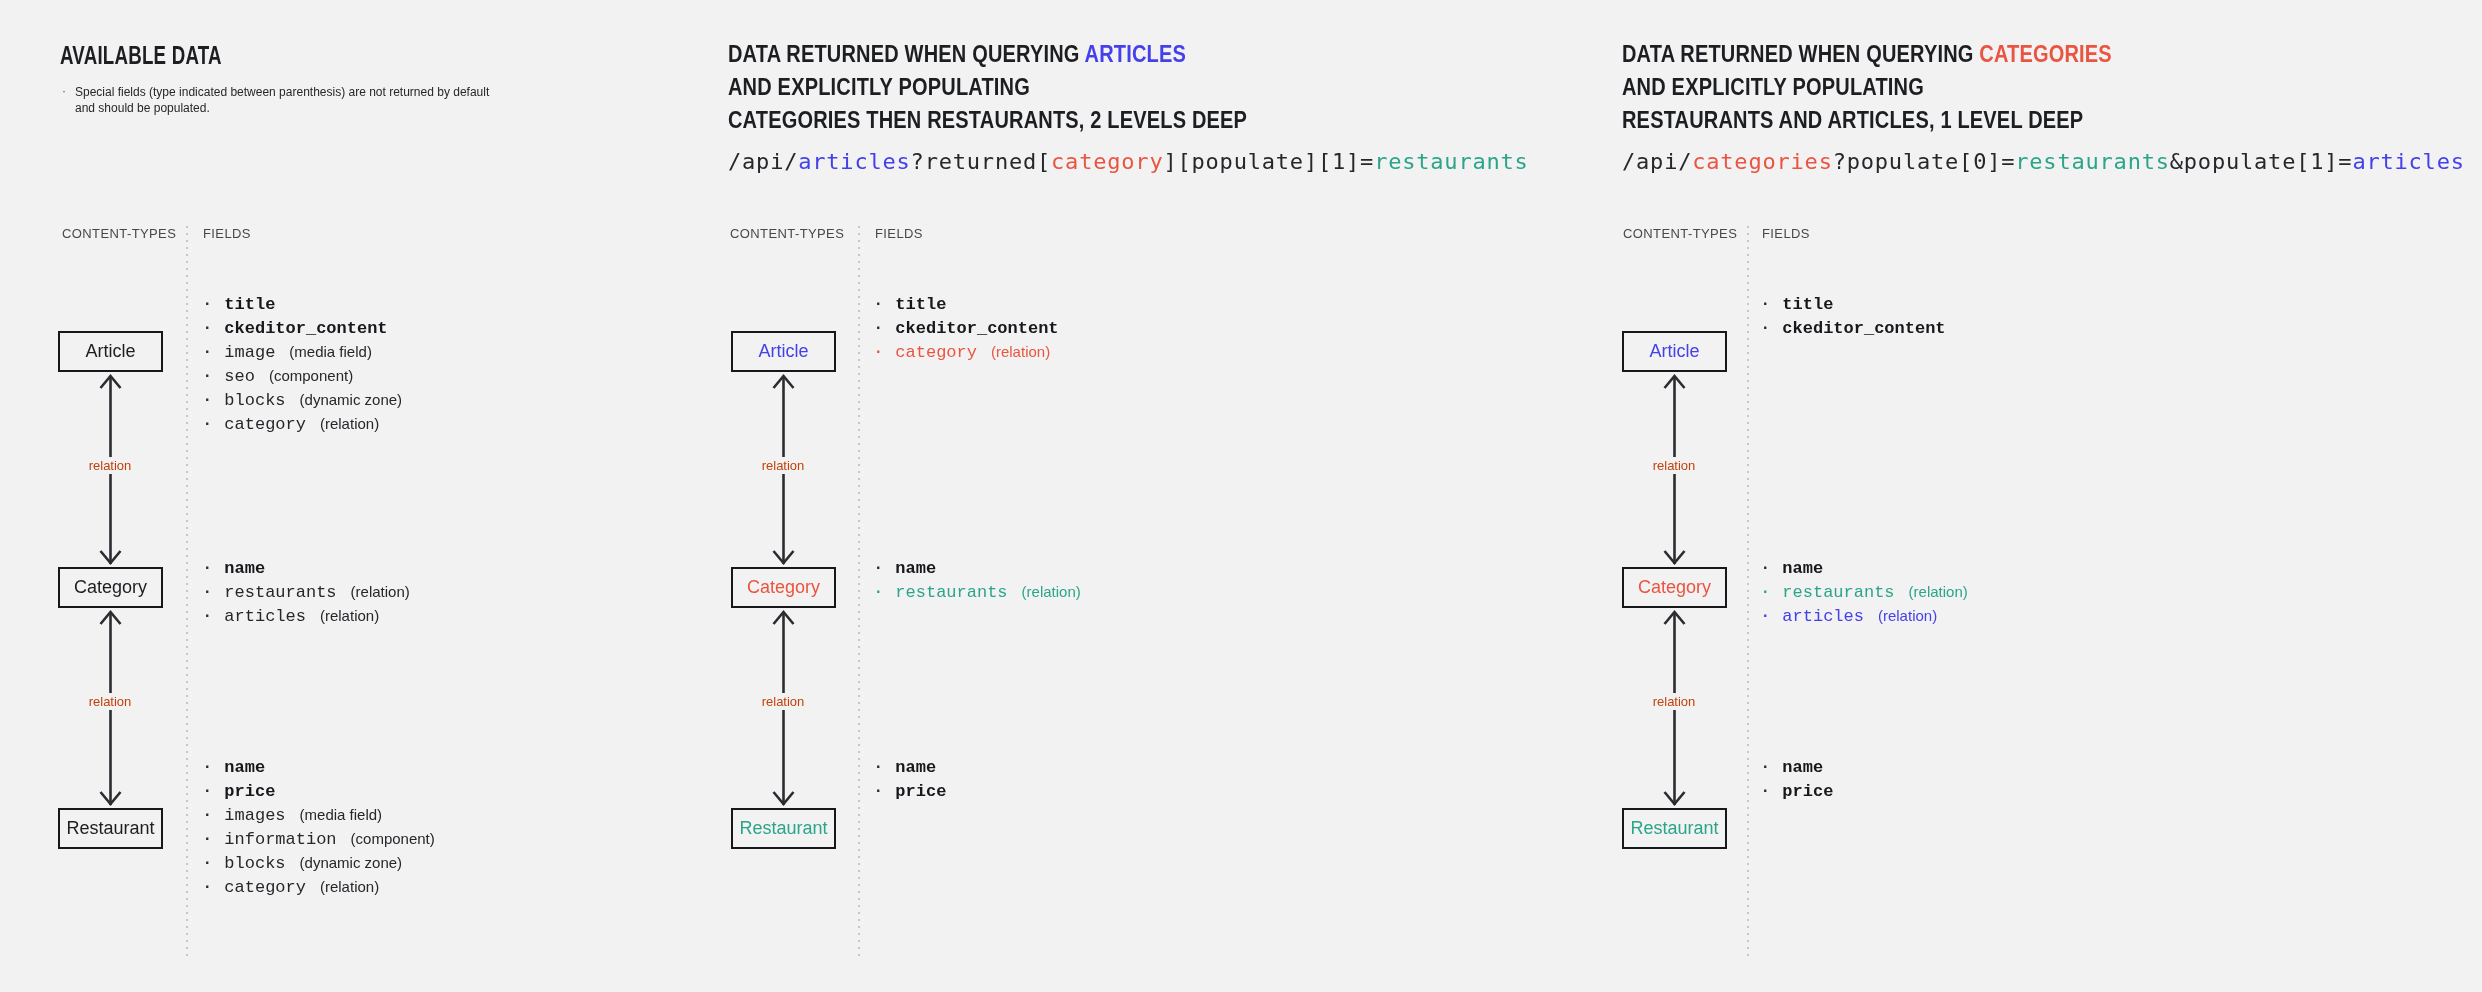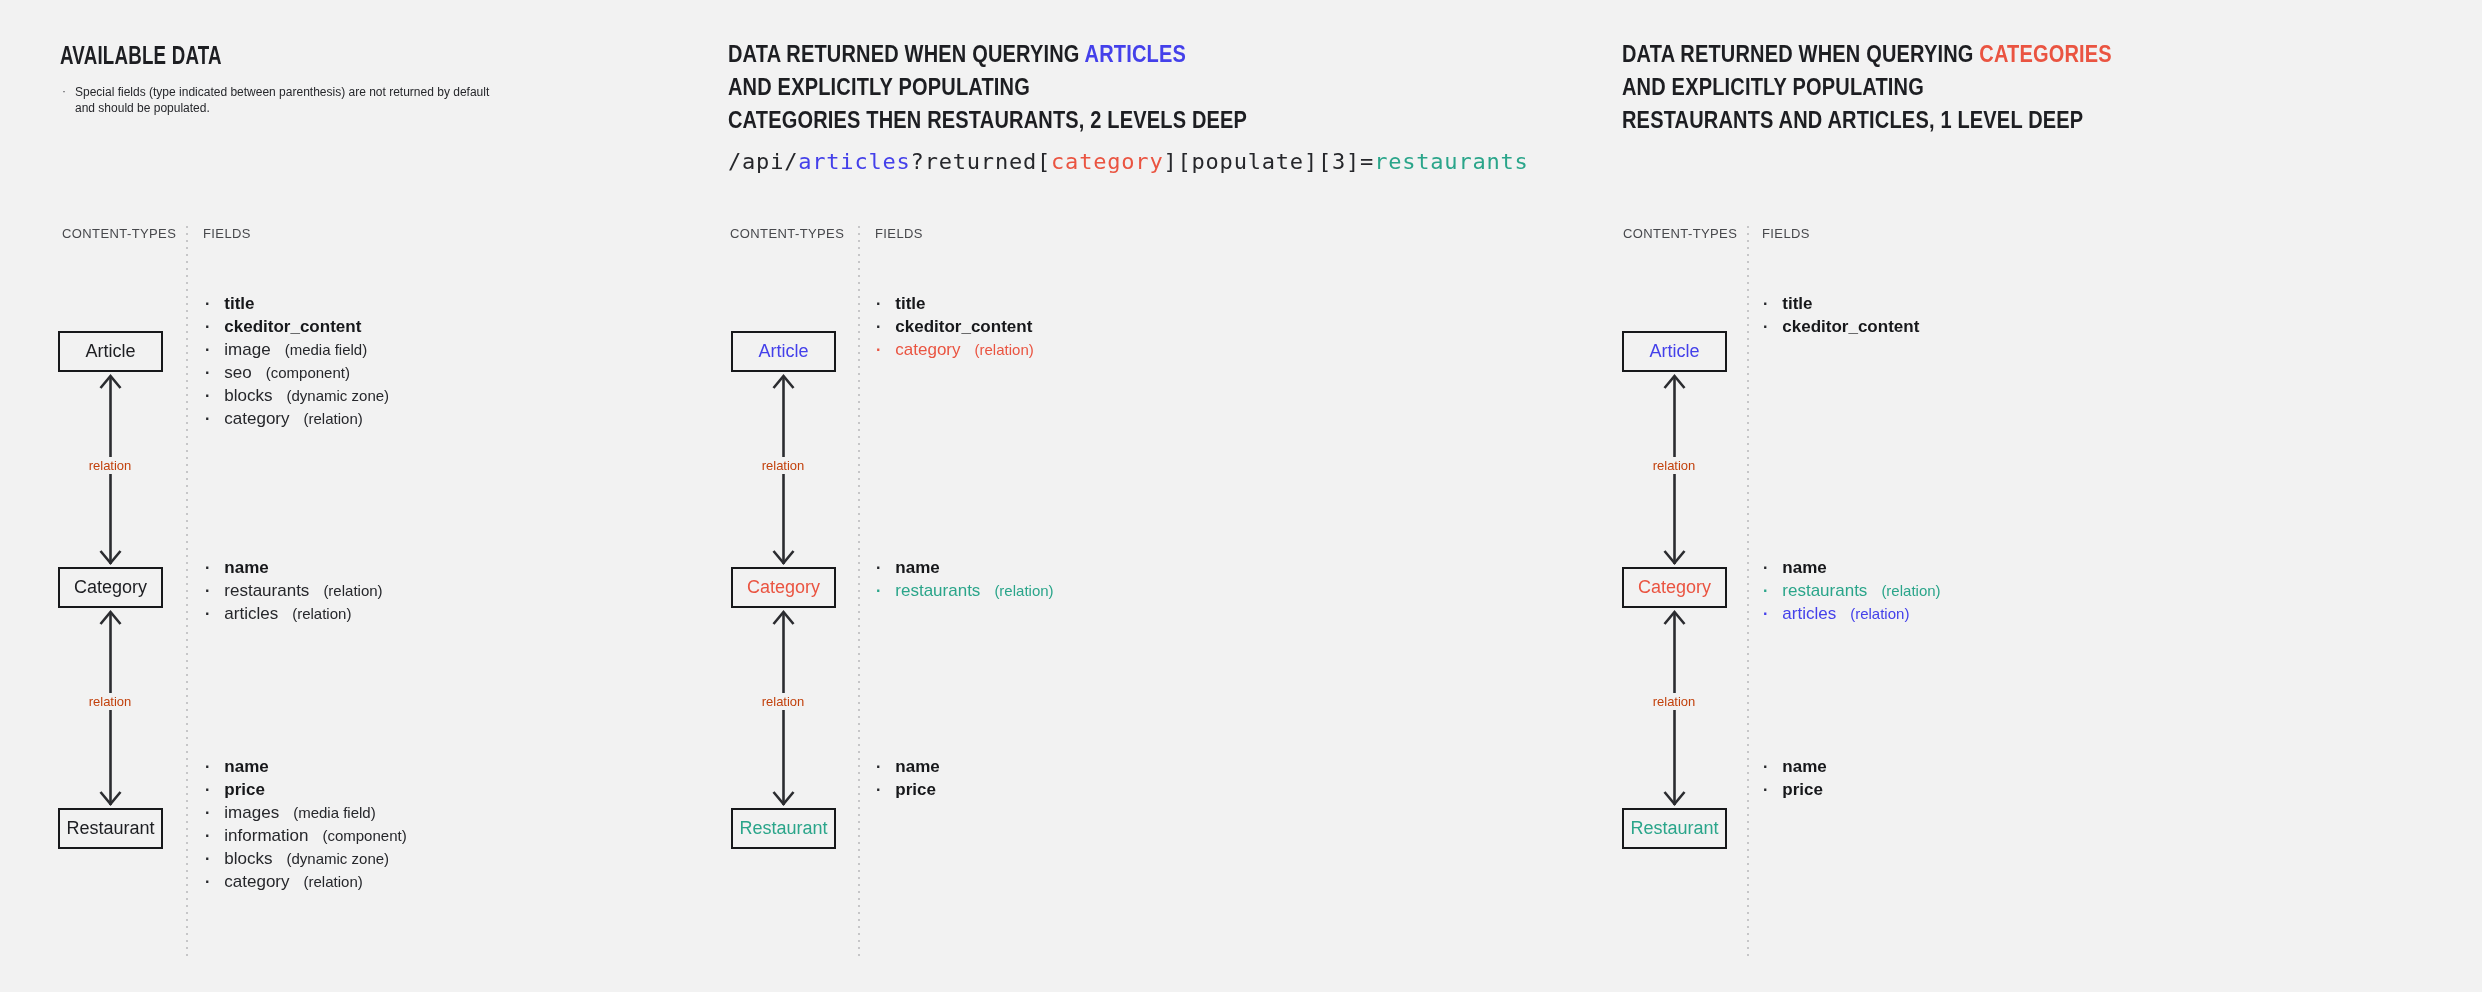--- a/index.html
+++ b/index.html
@@ -29,21 +29,21 @@
   .ctbox{width:105px;height:41px;border:2.5px solid #17181b;box-sizing:border-box;
     display:flex;align-items:center;justify-content:center;font-size:18px;white-space:nowrap;
     background:var(--bg)}
   .conn line,.conn polyline{stroke:var(--line);stroke-width:2.6;fill:none}
   .rel-label{font-size:13px;color:#c2410c;background:var(--bg);padding:1px 4px;
     transform:translateX(-50%);white-space:nowrap}
 
   .fields{margin:0;padding:0;list-style:none;line-height:23px;white-space:nowrap}
   .fields li{display:flex;align-items:baseline;color:#26272b}
   .fields li::before{content:"\00b7";margin-right:14px;font-weight:700}
-  .fname{font-family:Liberation Sans, sans-serif;font-size:17px}
+  .fname{font-family:Liberation Mono, monospace;font-size:17px}
   .fname.b{font-weight:700;color:#17181b}
   .ftype{font-size:15px;margin-left:14px}
 
   .c-dark{color:var(--dark)}
   .c-blue{color:var(--blue)}
   .c-red{color:var(--red)}
   .c-teal{color:var(--teal)}
   li.c-blue,li.c-red,li.c-teal{color:inherit}
   .fields li.c-blue{color:var(--blue)} .fields li.c-red{color:var(--red)} .fields li.c-teal{color:var(--teal)}
 </style>
@@ -140,21 +140,21 @@
         <span class="ftype">(relation)</span>
       </li>
   </ul>
 
   <div class="hdr abs" style="left:728px;top:38px">
     <div><span>DATA RETURNED WHEN QUERYING </span><span class="c-blue">ARTICLES</span></div>
     <div>AND EXPLICITLY POPULATING</div>
     <div>CATEGORIES THEN RESTAURANTS, 2 LEVELS DEEP</div>
   </div>
   <div class="api abs" style="left:728px;top:149px">
-    <span>/api/</span><span class="c-blue">articles</span><span>?returned[</span><span class="c-red">category</span><span>][populate][3]=</span><span class="c-teal">restaurants</span>
+    <span>/api/</span><span class="c-blue">articles</span><span>?returned[</span><span class="c-red">category</span><span>][populate][1]=</span><span class="c-teal">restaurants</span>
   </div>
 
   <span class="col-label abs" style="left:730px;top:226px">CONTENT-TYPES</span>
   <span class="col-label abs" style="left:875px;top:226px">FIELDS</span>
   <div class="dotsep abs" style="left:858px;top:226px;height:731px"></div>
 
   <div class="ctbox c-blue abs" style="left:731px;top:331px">Article</div>
   <div class="ctbox c-red abs" style="left:731px;top:567px">Category</div>
   <div class="ctbox c-teal abs" style="left:731px;top:808px">Restaurant</div>
 
@@ -200,20 +200,23 @@
     <li>
         <span class="fname b">price</span>
       </li>
   </ul>
 
   <div class="hdr abs" style="left:1622px;top:38px">
     <div><span>DATA RETURNED WHEN QUERYING </span><span class="c-red">CATEGORIES</span></div>
     <div>AND EXPLICITLY POPULATING</div>
     <div>RESTAURANTS AND ARTICLES, 1 LEVEL DEEP</div>
   </div>
+  <div class="api abs" style="left:1622px;top:149px">
+    <span>/api/</span><span class="c-red">categories</span><span>?populate[0]=</span><span class="c-teal">restaurants</span><span>&amp;populate[1]=</span><span class="c-blue">articles</span>
+  </div>
 
   <span class="col-label abs" style="left:1623px;top:226px">CONTENT-TYPES</span>
   <span class="col-label abs" style="left:1762px;top:226px">FIELDS</span>
   <div class="dotsep abs" style="left:1747px;top:226px;height:731px"></div>
 
   <div class="ctbox c-blue abs" style="left:1622px;top:331px">Article</div>
   <div class="ctbox c-red abs" style="left:1622px;top:567px">Category</div>
   <div class="ctbox c-teal abs" style="left:1622px;top:808px">Restaurant</div>
 
   <svg class="conn abs" style="left:1659px;top:373px" width="31" height="193" viewBox="0 0 31 193">

